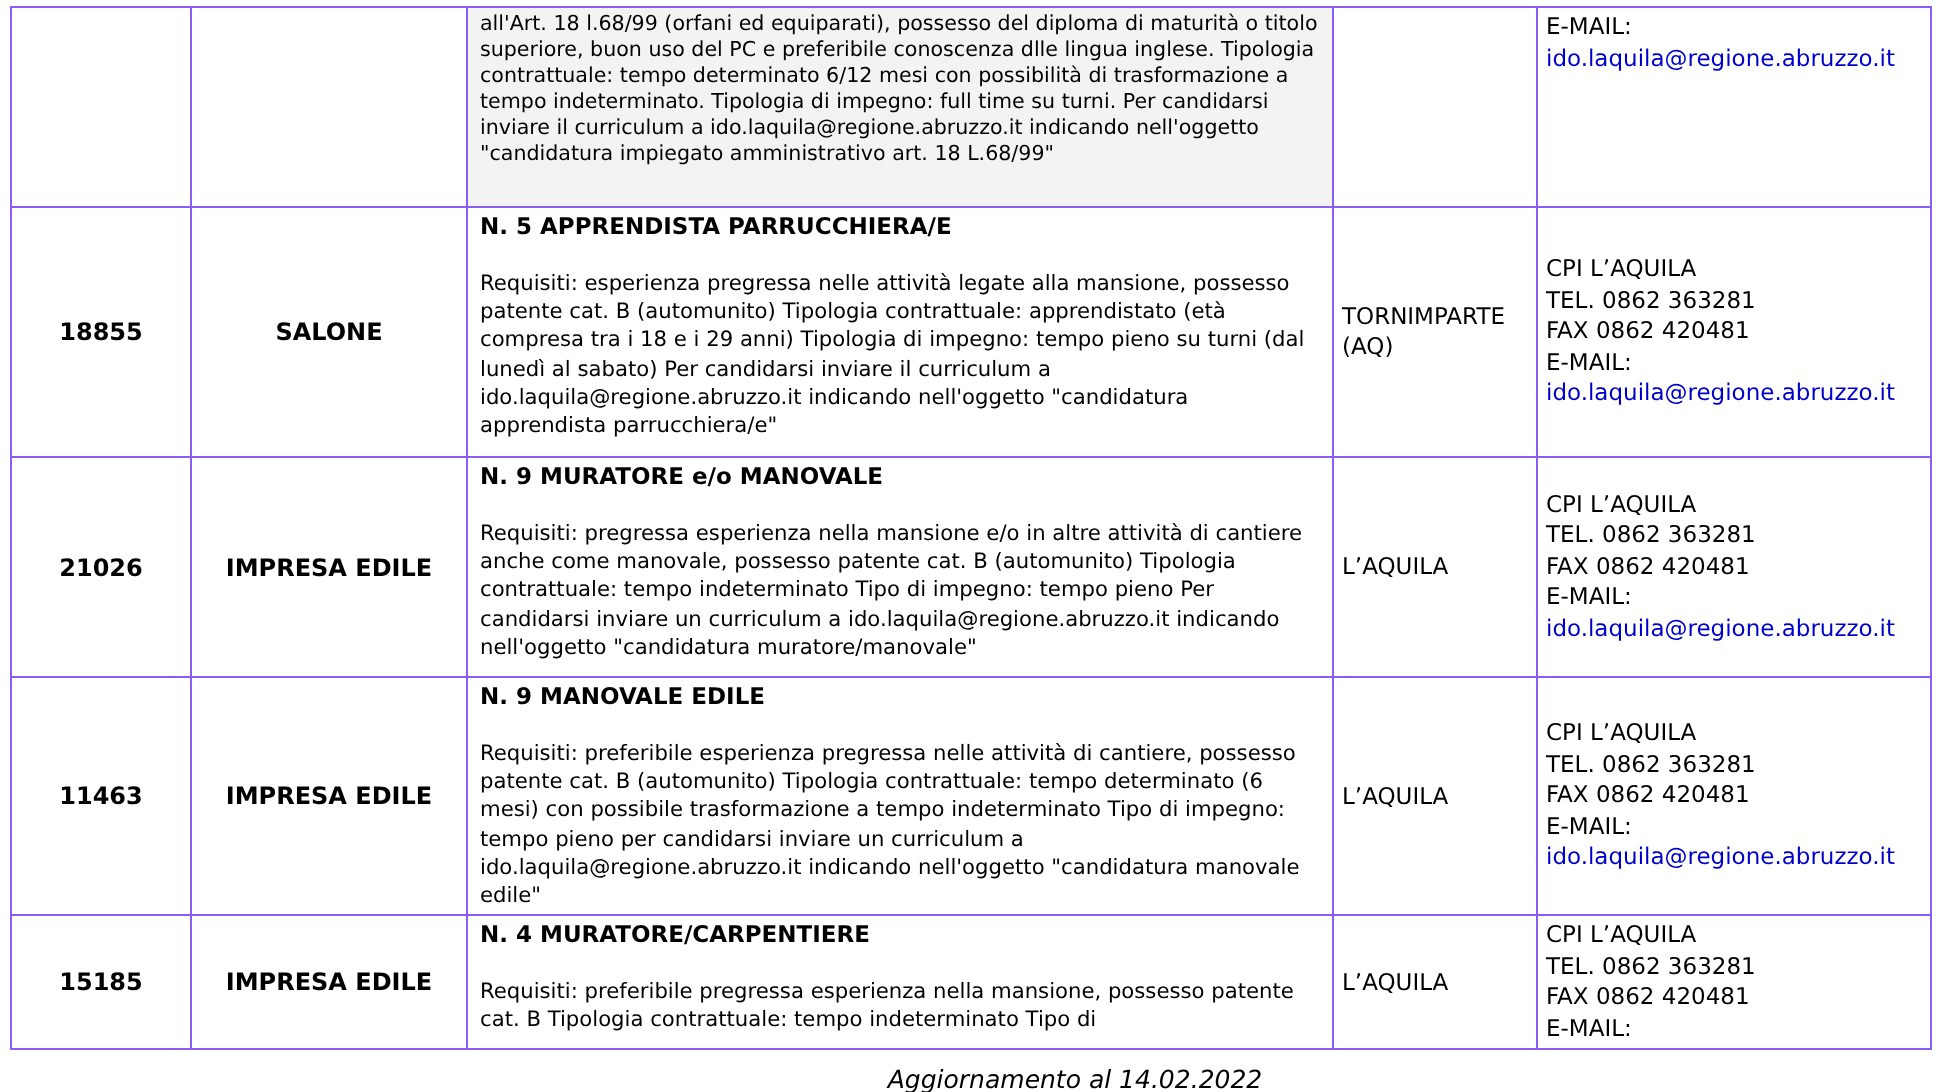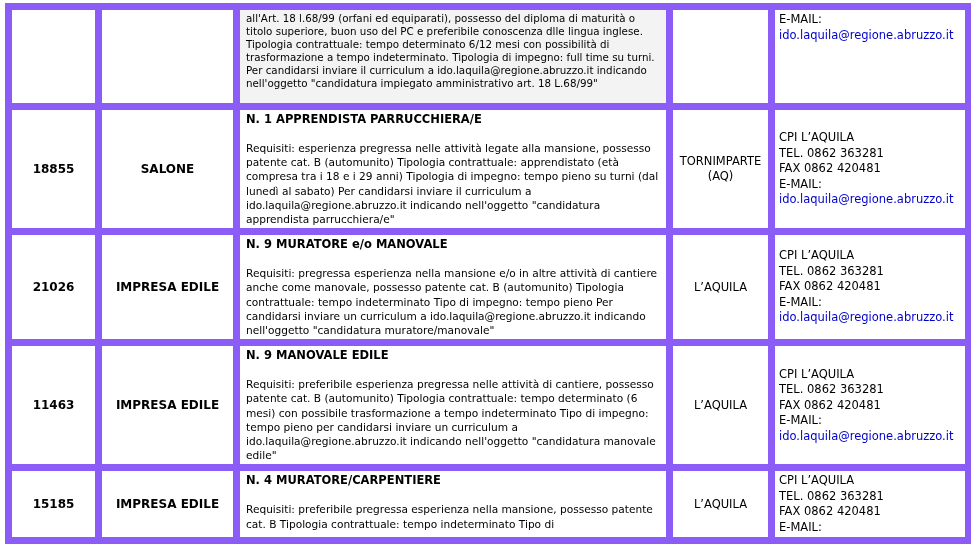--- a/index.html
+++ b/index.html
@@ -8,21 +8,21 @@
     font-family:"DejaVu Sans","Liberation Sans",sans-serif;
     color:#000;
   }
   table.jobs{
     border-collapse:collapse;
     table-layout:fixed;
     width:960px;
     margin:3px 0 0 5px;
   }
   td{
-    border:7px solid #8b5cf6;
+    border:1px solid #8b5cf6;
     vertical-align:middle;
     padding:2px 4px;
     overflow:hidden;
   }
   col.c-id{width:90px;}
   col.c-company{width:138px;}
   col.c-desc{width:433px;}
   col.c-loc{width:102px;}
   col.c-contact{width:197px;}
 
@@ -52,21 +52,20 @@
   }
   .desc-body{
     font-size:10.6px;
     line-height:14.2px;
   }
   td.desc-cell.continued .desc-body{
     font-size:10.3px;
     line-height:13px;
   }
   td.loc-cell{
-    text-align:center;
     font-size:11.5px;
     line-height:15px;
   }
   td.contact-cell{
     font-size:11.5px;
     line-height:15.5px;
   }
   td.top-align{vertical-align:top;}
   a.email-link{
     color:#0000cc;
@@ -104,21 +103,21 @@
     <td class="contact-cell top-align">
       <div>E-MAIL:</div>
       <a class="email-link">ido.laquila@regione.abruzzo.it</a>
     </td>
   </tr>
 
   <tr class="r2">
     <td class="id-cell">18855</td>
     <td class="company-cell">SALONE</td>
     <td class="desc-cell">
-      <div class="desc-title">N. 1 APPRENDISTA PARRUCCHIERA/E</div>
+      <div class="desc-title">N. 5 APPRENDISTA PARRUCCHIERA/E</div>
       <div class="desc-body">Requisiti: esperienza pregressa nelle attività legate alla mansione, possesso patente cat. B (automunito) Tipologia contrattuale: apprendistato (età compresa tra i 18 e i 29 anni) Tipologia di impegno: tempo pieno su turni (dal lunedì al sabato) Per candidarsi inviare il curriculum a ido.laquila@regione.abruzzo.it indicando nell'oggetto "candidatura apprendista parrucchiera/e"</div>
     </td>
     <td class="loc-cell">TORNIMPARTE (AQ)</td>
     <td class="contact-cell">
       <div>CPI L’AQUILA</div>
       <div>TEL. 0862 363281</div>
       <div>FAX 0862 420481</div>
       <div>E-MAIL:</div>
       <a class="email-link">ido.laquila@regione.abruzzo.it</a>
     </td>

